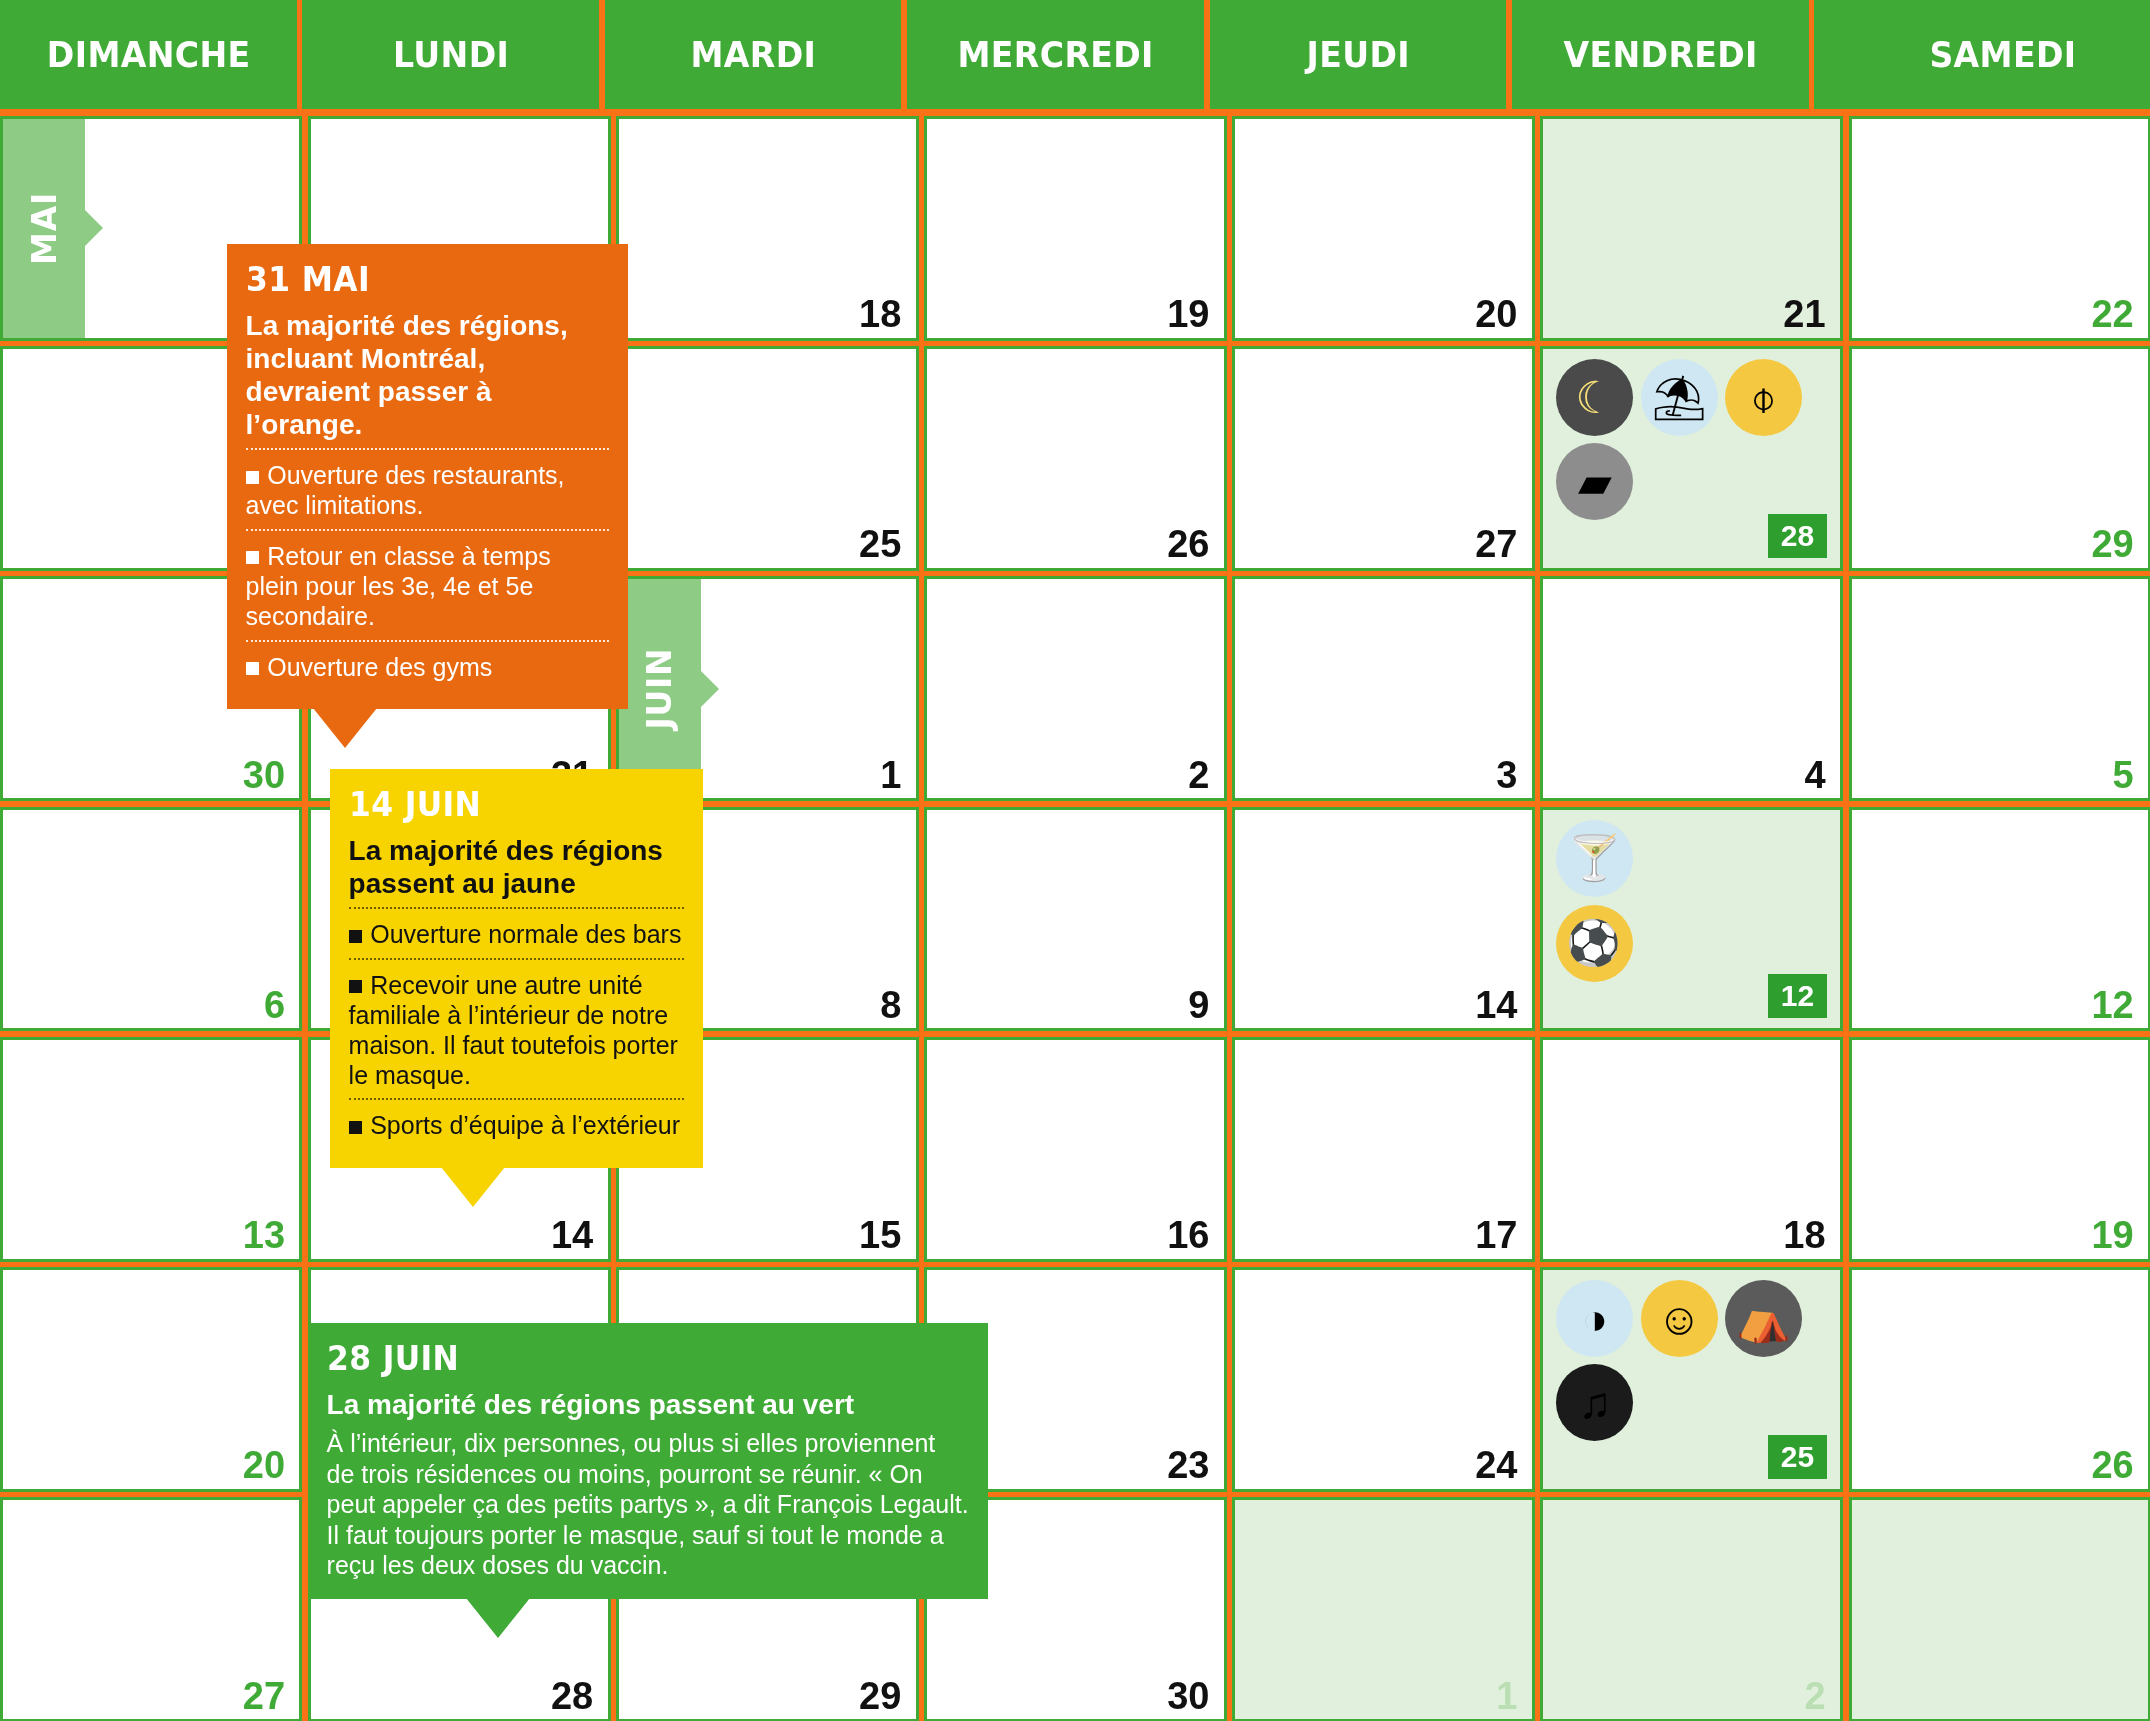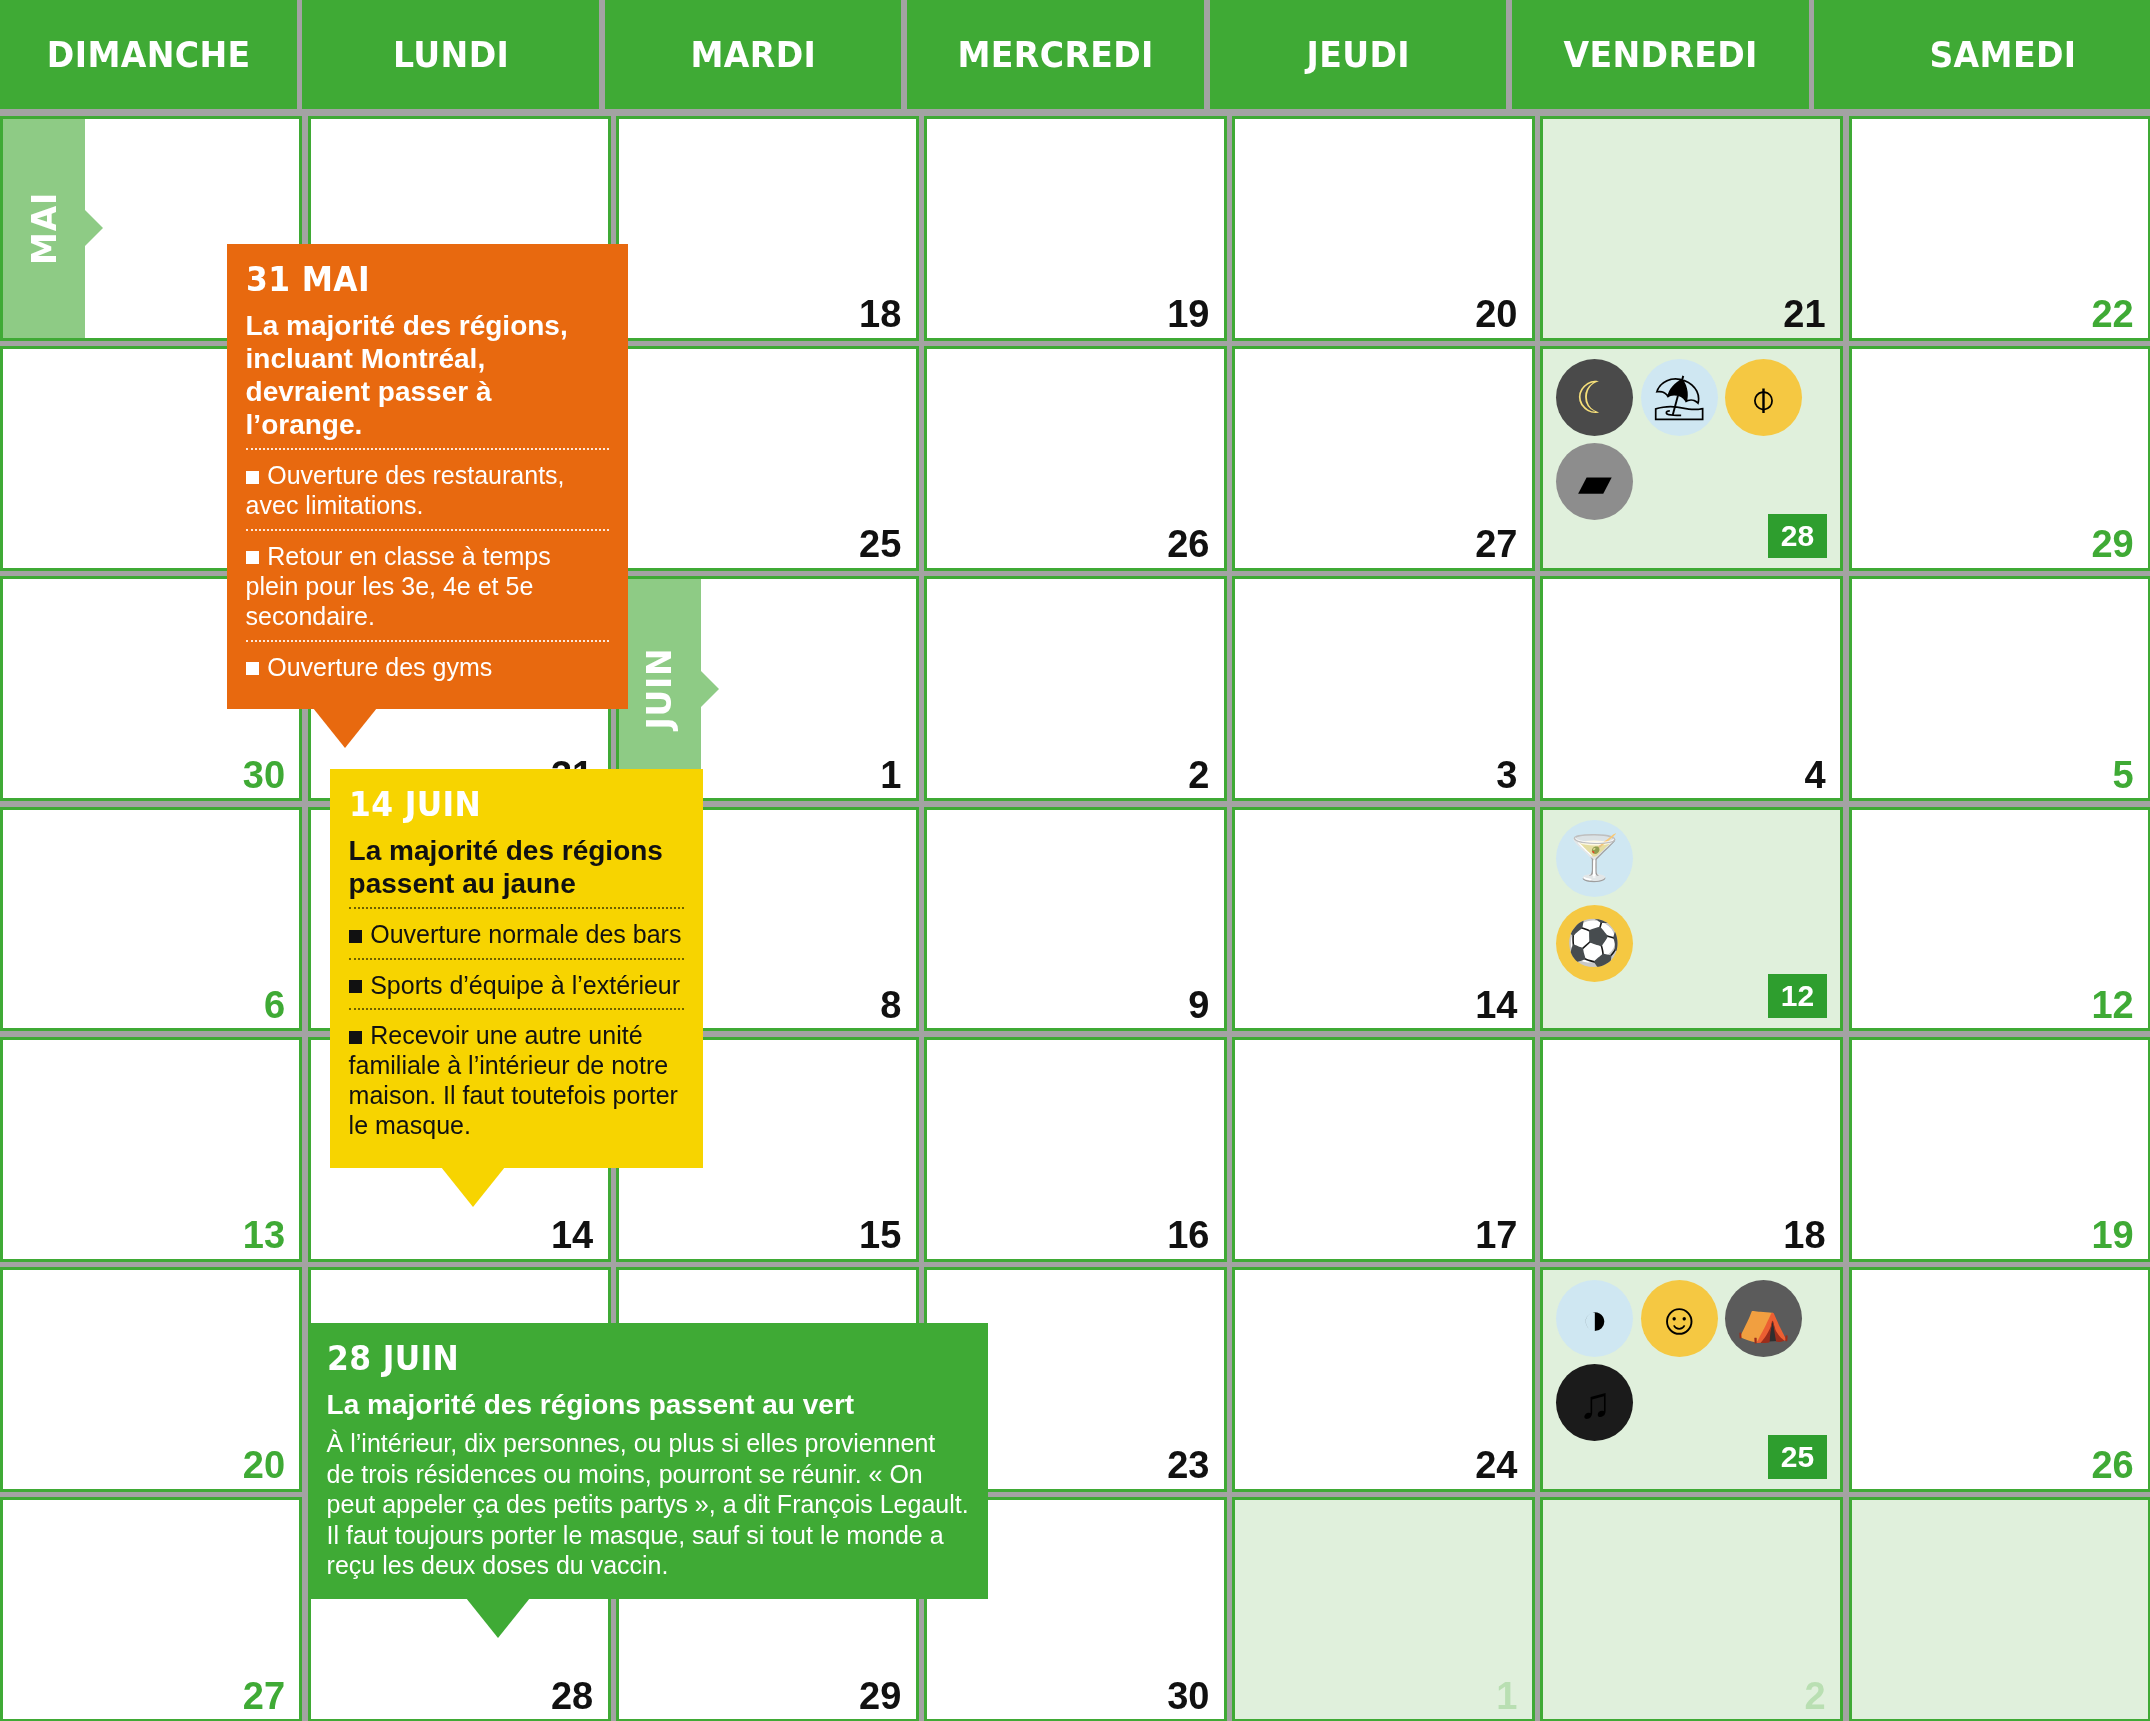--- a/index.html
+++ b/index.html
@@ -5,21 +5,21 @@
   * { box-sizing: border-box; }
   html, body {
     margin: 0; padding: 0;
     background: #ffffff;
     font-family: "Liberation Sans", sans-serif;
   }
   #page {
     position: relative;
     width: 2151px;
     height: 1722px;
-    background: #a3a3a3;
+    background: #f97316;
     overflow: hidden;
   }
 
   
   .header-row {
     position: absolute;
     top: 0; left: 0;
     width: 2151px;
     height: 109px;
     display: flex;
@@ -430,22 +430,22 @@
     <div class="co-item"><span class="bullet"></span><span>Ouverture des restaurants, avec limitations.</span></div>
     <div class="co-item"><span class="bullet"></span><span>Retour en classe à temps plein pour les 3e, 4e et 5e secondaire.</span></div>
     <div class="co-item"><span class="bullet"></span><span>Ouverture des gyms</span></div>
     <div class="tail"></div>
   </div>
 
   <div class="callout" id="callout-juin14">
     <div class="co-date">14 JUIN</div>
     <div class="co-lead">La majorité des régions passent au jaune</div>
     <div class="co-item"><span class="bullet"></span><span>Ouverture normale des bars</span></div>
+    <div class="co-item"><span class="bullet"></span><span>Recevoir une autre unité familiale à l’intérieur de notre maison. Il faut toutefois porter le masque.</span></div>
     <div class="co-item"><span class="bullet"></span><span>Sports d’équipe à l’extérieur</span></div>
-    <div class="co-item"><span class="bullet"></span><span>Recevoir une autre unité familiale à l’intérieur de notre maison. Il faut toutefois porter le masque.</span></div>
     <div class="tail"></div>
   </div>
 
   <div class="callout" id="callout-juin28">
     <div class="co-date">28 JUIN</div>
     <div class="co-lead">La majorité des régions passent au vert</div>
     <div class="co-body">À l’intérieur, dix personnes, ou plus si elles proviennent de trois résidences ou moins, pourront se réunir. « On peut appeler ça des petits partys », a dit François Legault. Il faut toujours porter le masque, sauf si tout le monde a reçu les deux doses du vaccin.</div>
     <div class="tail"></div>
   </div>
 

